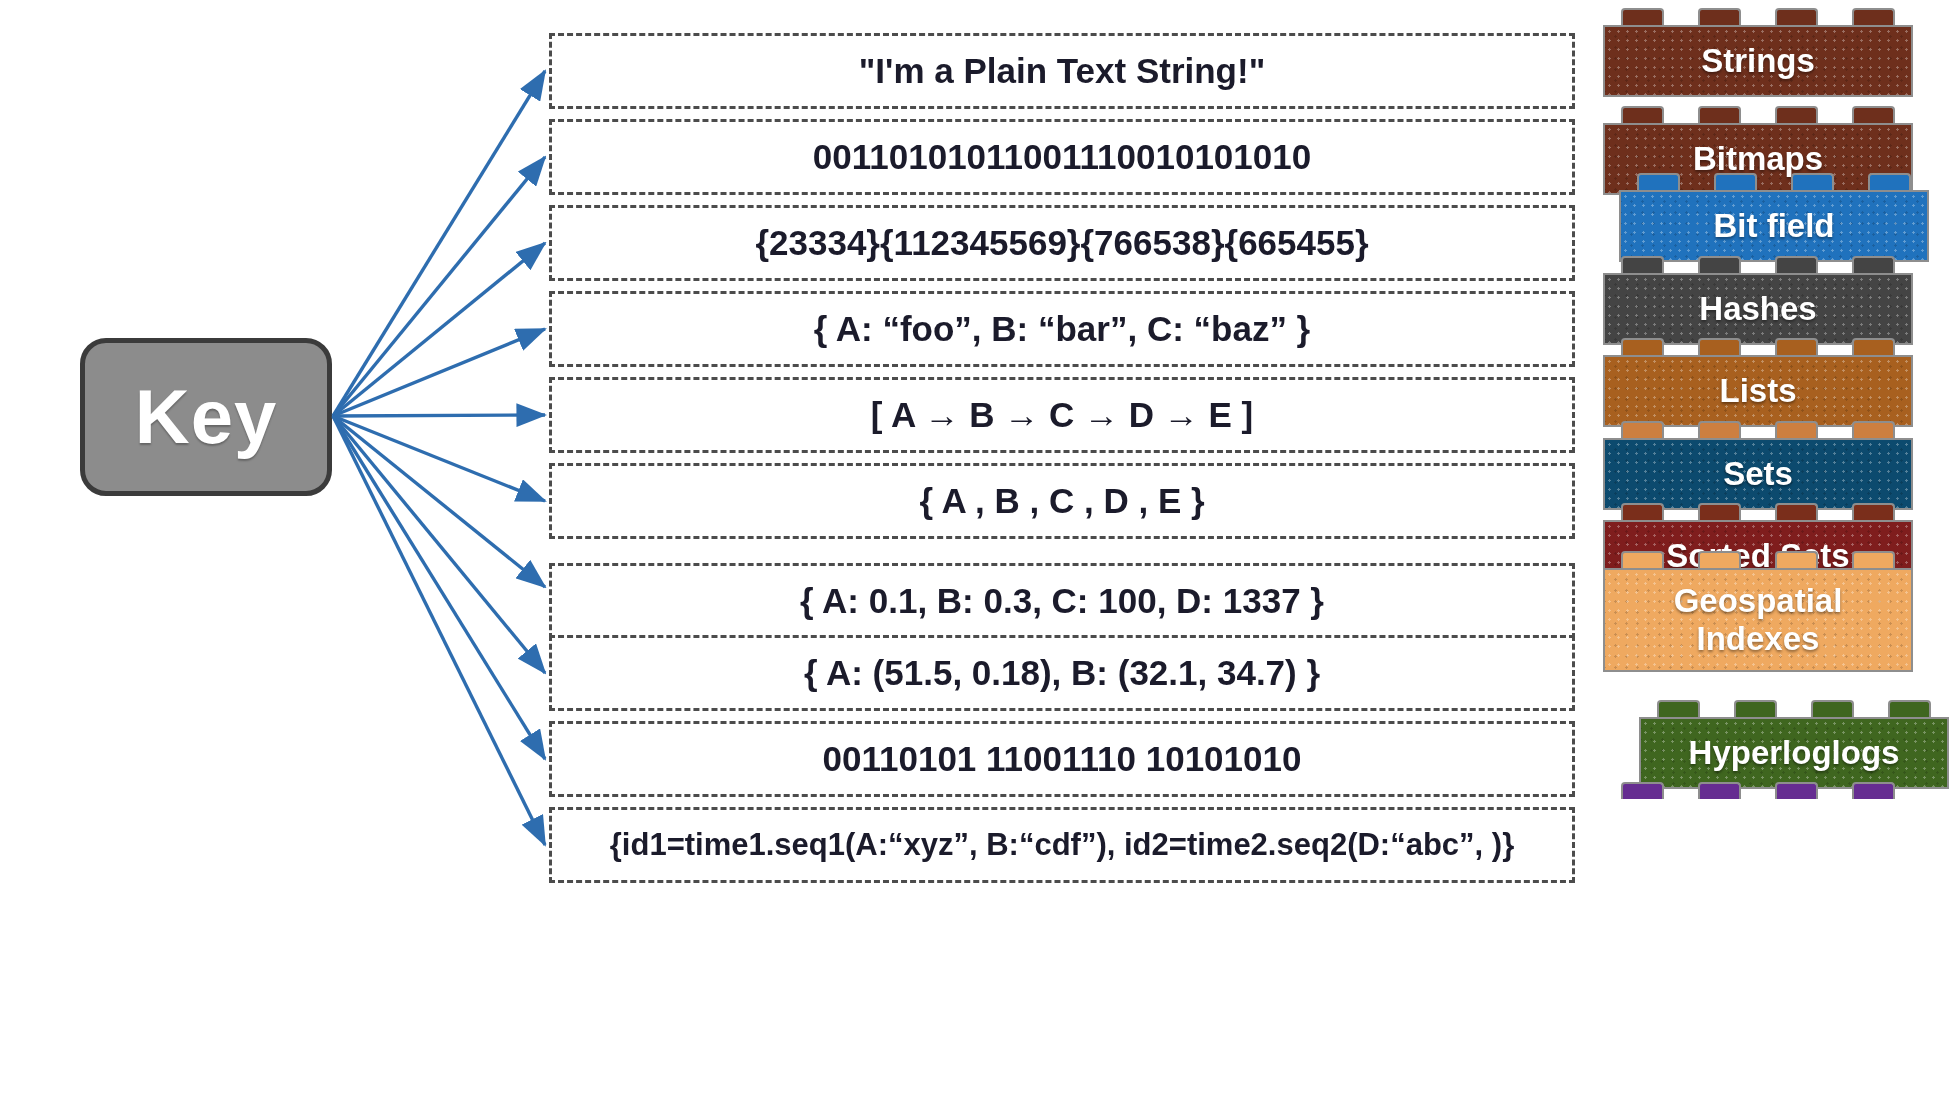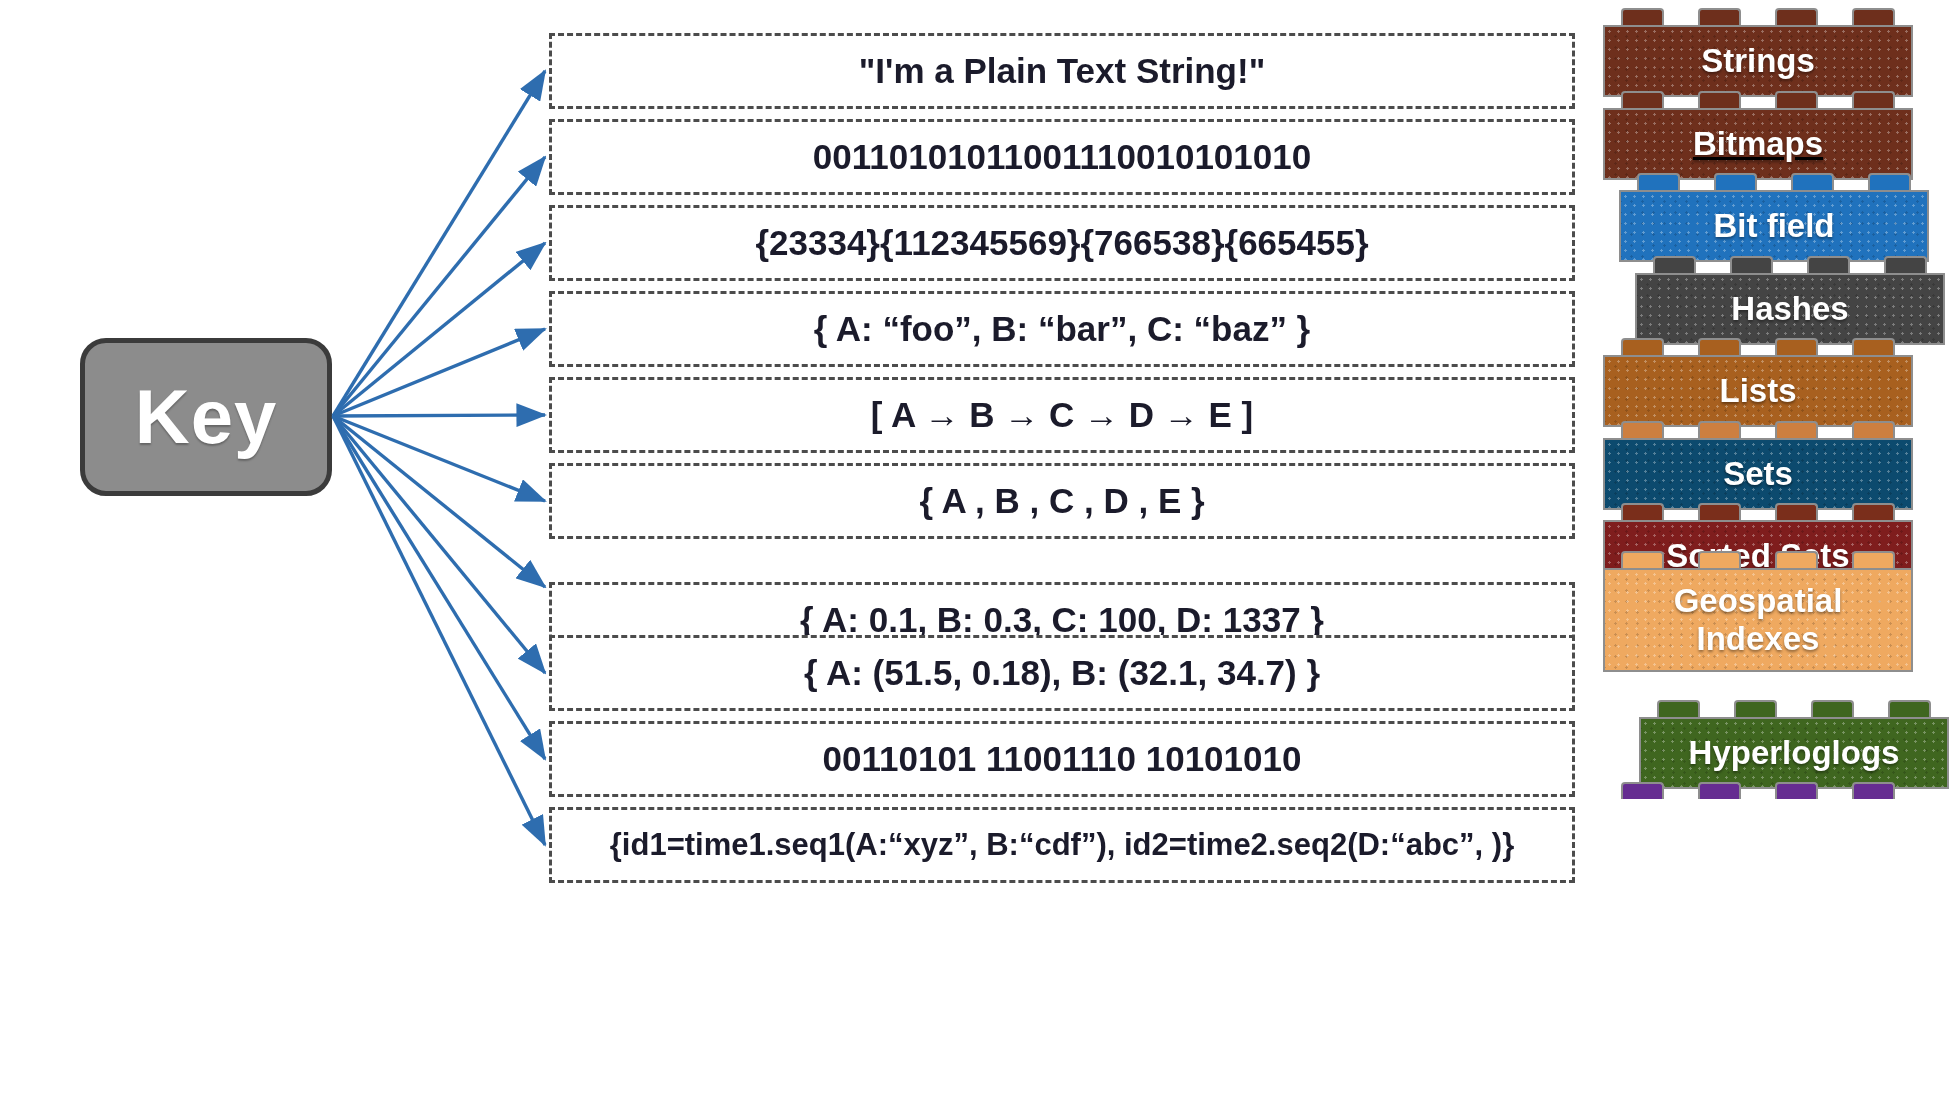--- a/index.html
+++ b/index.html
@@ -172,21 +172,21 @@
       </div>
       <div class="value-box" style="top: 291px; height: 76px;">
         <span class="value-text">{ A: “foo”, B: “bar”, C: “baz”  }</span>
       </div>
       <div class="value-box" style="top: 377px; height: 76px;">
         <span class="value-text">[ A → B → C → D → E ]</span>
       </div>
       <div class="value-box" style="top: 463px; height: 76px;">
         <span class="value-text">{  A , B , C , D , E  }</span>
       </div>
-      <div class="value-box" style="top: 582px; height: 76px;">
+      <div class="value-box" style="top: 563px; height: 76px;">
         <span class="value-text">{ A: 0.1, B: 0.3, C: 100, D: 1337 }</span>
       </div>
       <div class="value-box" style="top: 635px; height: 76px;">
         <span class="value-text">{ A: (51.5, 0.18), B: (32.1, 34.7)  }</span>
       </div>
       <div class="value-box" style="top: 721px; height: 76px;">
         <span class="value-text">00110101 11001110 10101010</span>
       </div>
       <div class="value-box" style="top: 807px; height: 76px;">
         <span class="value-text tight">{id1=time1.seq1(A:“xyz”, B:“cdf”), id2=time2.seq2(D:“abc”, )}</span>
@@ -199,21 +199,21 @@
           <div class="stud s0" style="background: rgb(110, 47, 28);"></div>
           <div class="stud s1" style="background: rgb(110, 47, 28);"></div>
           <div class="stud s2" style="background: rgb(110, 47, 28);"></div>
           <div class="stud s3" style="background: rgb(110, 47, 28);"></div>
         </div>
         <div class="body" style="height: 72px; background: rgb(110, 47, 28);">
           <div class="speckle"></div>
           <div class="label">Strings</div>
         </div>
       </div>
-      <div class="brick" style="top: 91px; text-decoration: underline;">
+      <div class="brick" style="top: 106px;">
         <div class="studs">
           <div class="stud s0" style="background: rgb(110, 47, 28);"></div>
           <div class="stud s1" style="background: rgb(110, 47, 28);"></div>
           <div class="stud s2" style="background: rgb(110, 47, 28);"></div>
           <div class="stud s3" style="background: rgb(110, 47, 28);"></div>
         </div>
         <div class="body" style="height: 72px; background: rgb(110, 47, 28);">
           <div class="speckle"></div>
           <div class="label">Bitmaps</div>
         </div>
@@ -223,21 +223,21 @@
           <div class="stud s0" style="background: rgb(32, 114, 189);"></div>
           <div class="stud s1" style="background: rgb(32, 114, 189);"></div>
           <div class="stud s2" style="background: rgb(32, 114, 189);"></div>
           <div class="stud s3" style="background: rgb(32, 114, 189);"></div>
         </div>
         <div class="body" style="height: 72px; background: rgb(32, 114, 189);">
           <div class="speckle"></div>
           <div class="label">Bit field</div>
         </div>
       </div>
-      <div class="brick" style="top: 256px; margin-left: 32px;">
+      <div class="brick" style="top: 256px;">
         <div class="studs">
           <div class="stud s0" style="background: rgb(68, 68, 68);"></div>
           <div class="stud s1" style="background: rgb(68, 68, 68);"></div>
           <div class="stud s2" style="background: rgb(68, 68, 68);"></div>
           <div class="stud s3" style="background: rgb(68, 68, 68);"></div>
         </div>
         <div class="body" style="height: 72px; background: rgb(68, 68, 68);">
           <div class="speckle"></div>
           <div class="label">Hashes</div>
         </div>

